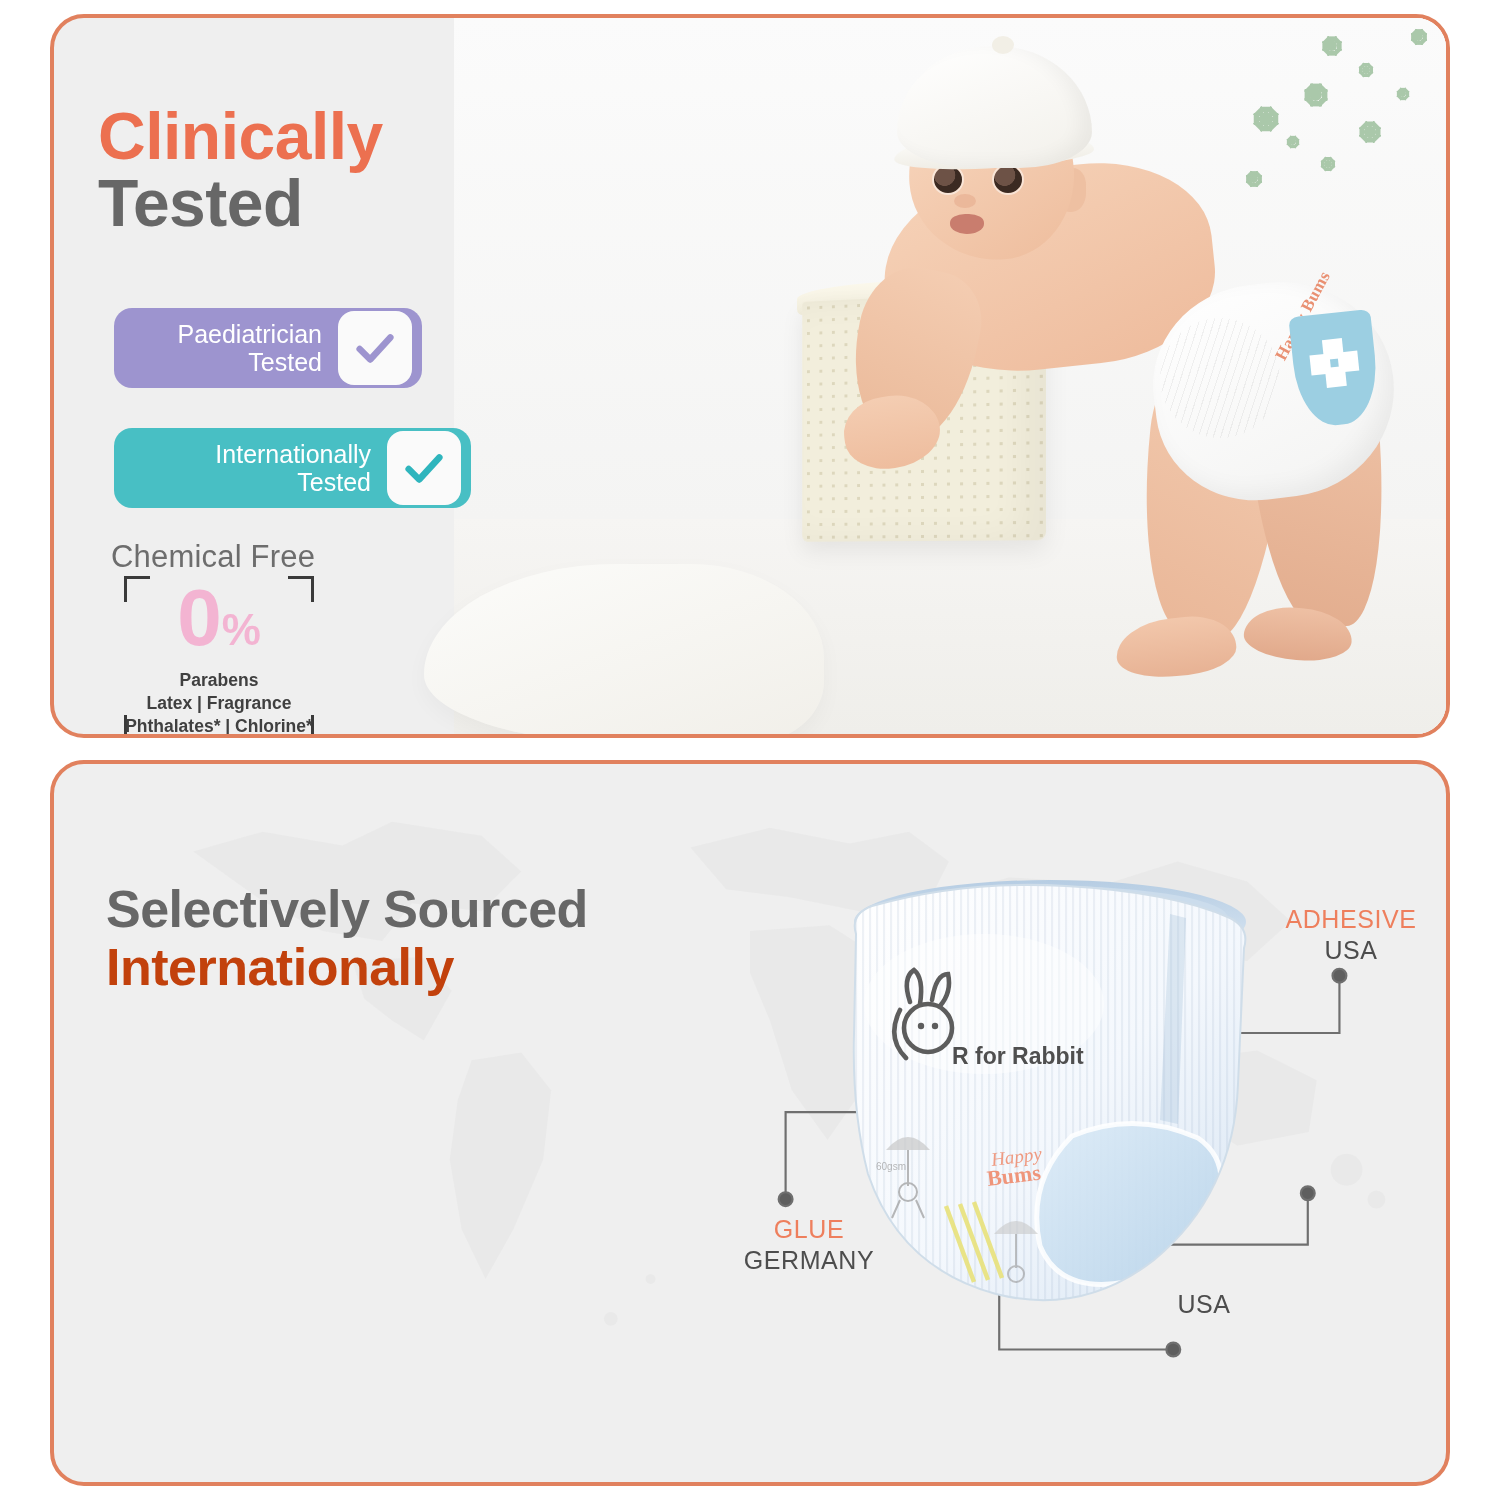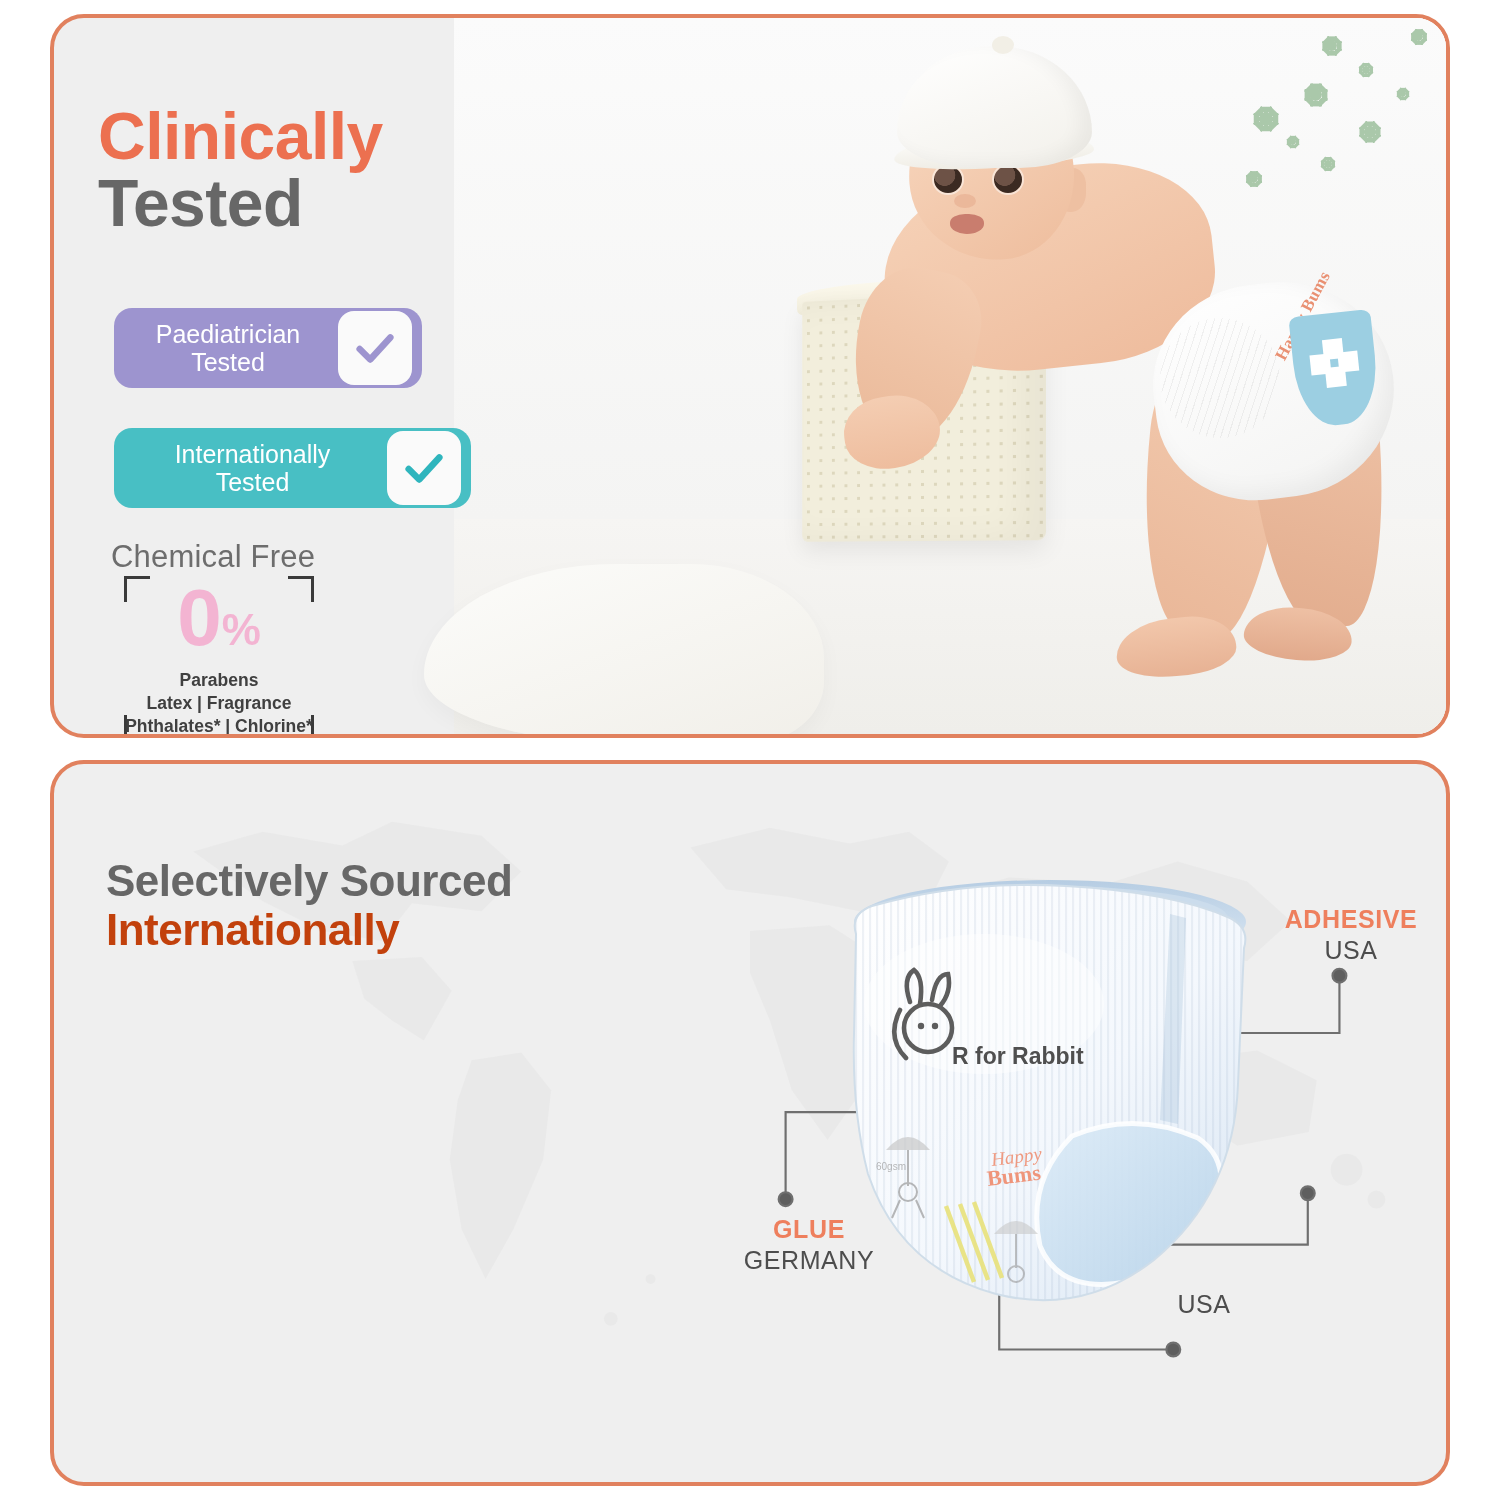--- a/index.html
+++ b/index.html
@@ -30,21 +30,21 @@
   }
   .h-clinical .l1 { display:block; color:#ec7050; }
   .h-clinical .l2 { display:block; color:#676767; }
 
   
   .badge {
     position:absolute; display:flex; align-items:center;
     border-radius:18px; padding:0 10px 0 0;
   }
   .badge .txt {
-    flex:1; color:#ffffff; text-align:center;
+    flex:1; color:#ffffff; text-align:right;
     padding:12px 16px 12px 20px;
     font-size:25px; line-height:1.12; font-weight:400;
   }
   .badge .chk {
     width:74px; height:74px; flex:none;
     background:#fafafa; border-radius:16px;
     display:flex; align-items:center; justify-content:center;
   }
   .badge .chk svg { width:46px; height:46px; }
 
@@ -245,30 +245,30 @@
       radial-gradient(circle at 50% 100%,#8fb78f 0 22%, transparent 23%),
       radial-gradient(circle at 0 50%,   #8fb78f 0 22%, transparent 23%),
       radial-gradient(circle at 100% 50%,#8fb78f 0 22%, transparent 23%);
     transform:translate(-50%,-50%) scale(1.75);
   }
   .germ::after { transform:translate(-50%,-50%) scale(1.75) rotate(45deg); }
 
   
   #worldmap { position:absolute; left:0; top:0; width:100%; height:100%; opacity:.5; }
   .h-sourced {
-    position:absolute; left:52px; top:92px;
-    font-size:44px; font-weight:bold; line-height:1.12; letter-spacing:-0.5px;
+    position:absolute; left:52px; top:116px;
+    font-size:52px; font-weight:bold; line-height:1.12; letter-spacing:-0.5px;
   }
   .h-sourced .l1 { display:block; color:#676767; }
   .h-sourced .l2 { display:block; color:#c2410c; }
 
   #diaper-art { position:absolute; left:780px; top:110px; width:430px; height:440px; }
 
   .callout { position:absolute; text-align:center; white-space:nowrap; }
-  .callout .k { font-size:25px; font-weight:bold; color:#ee7f5d; letter-spacing:.6px; line-height:1.25; }
+  .callout .k { font-size:25px; font-weight:normal; color:#ee7f5d; letter-spacing:.6px; line-height:1.25; }
   .callout .v { font-size:25px; color:#4d4d4d; letter-spacing:.6px; line-height:1.25; }
   #co-adhesive { left:1182px; top:140px; width:230px; }
   #co-sap      { left:1185px; top:365px; width:170px; }
   #co-glue     { left:640px;  top:450px; width:230px; }
   #co-wetness  { left:940px;  top:525px; width:420px; }
 
   #leader-svg { position:absolute; left:0; top:0; width:100%; height:100%; pointer-events:none; }
 </style>
 </head>
 <body>

